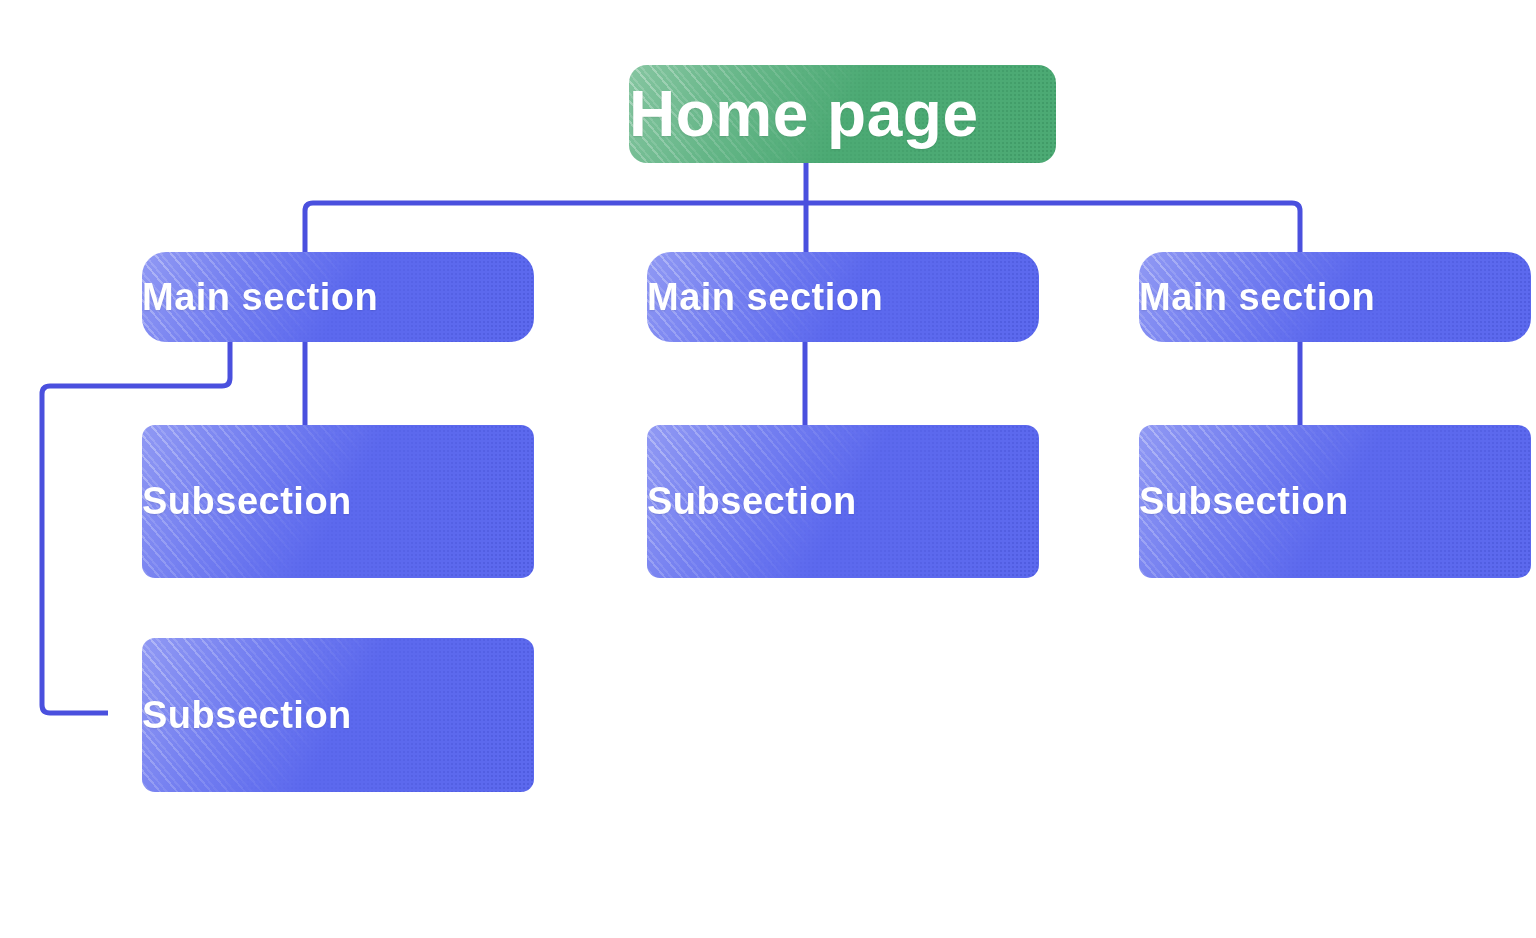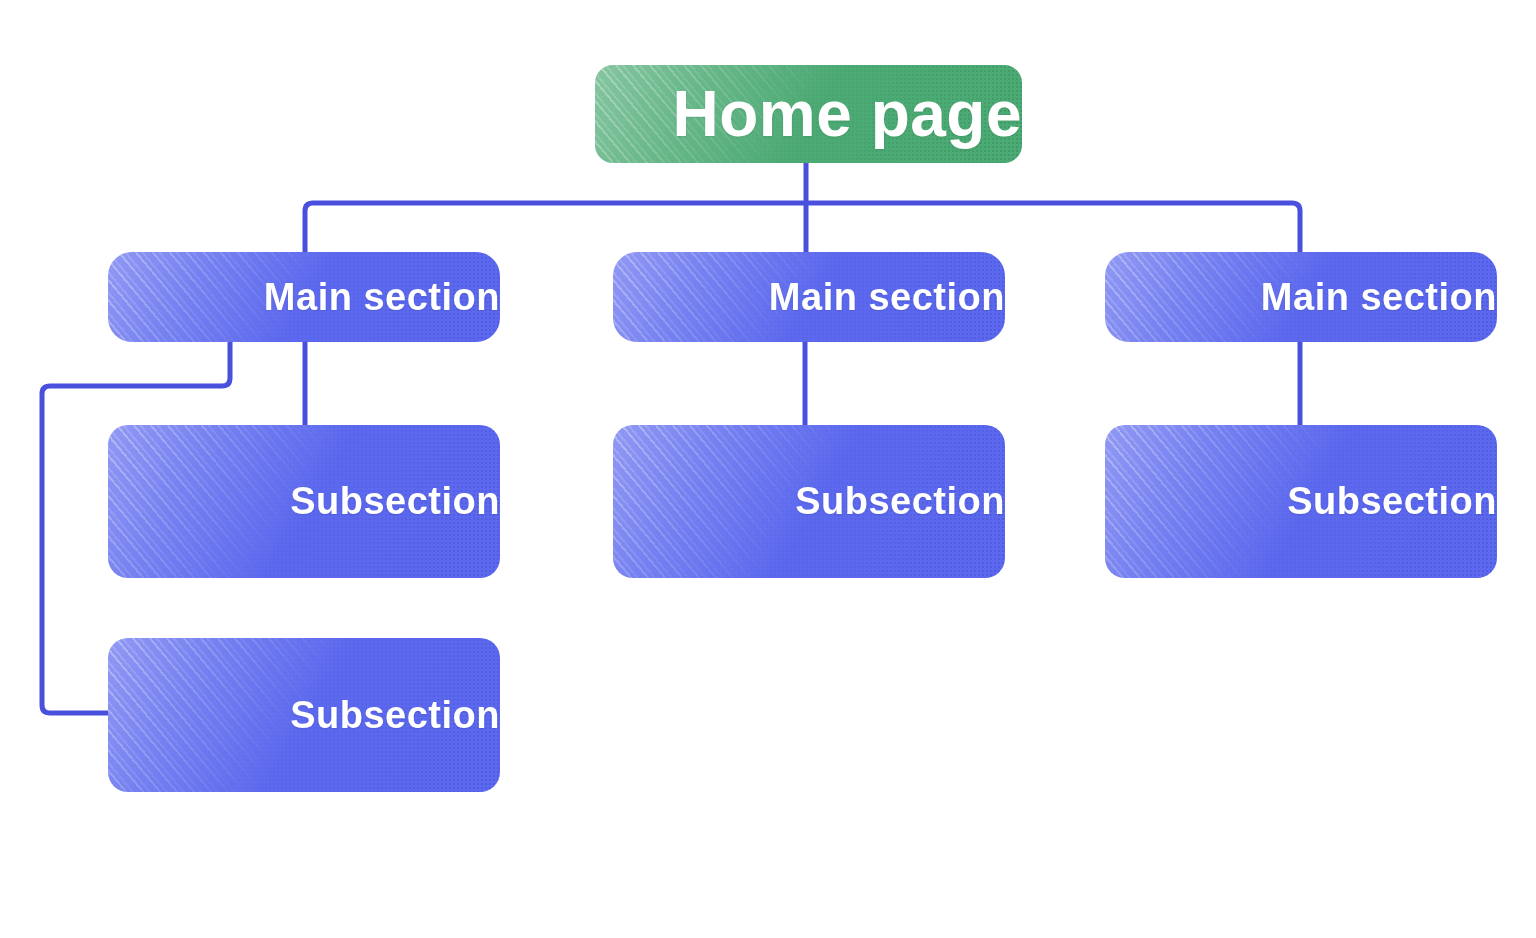--- a/index.html
+++ b/index.html
@@ -12,28 +12,29 @@
   *{margin:0;padding:0;box-sizing:border-box;}
   html,body{width:1536px;height:938px;background:var(--bg);overflow:hidden;}
   body{font-family:"Liberation Sans",sans-serif;}
 
   .canvas{position:relative;width:1536px;height:938px;background:var(--bg);}
 
   .connectors{position:absolute;left:0;top:0;width:1536px;height:938px;color:var(--connector);}
 
   .node{
     position:absolute;
-    display:flex;align-items:center;justify-content:flex-end;
+    display:flex;align-items:center;justify-content:flex-start;
     overflow:hidden;
     background-color:var(--fill);
     
     background-image:linear-gradient(120deg,
       rgba(255,255,255,0.32) 0%,
       rgba(255,255,255,0.14) 26%,
       rgba(255,255,255,0.0) 52%);
+    margin-left:34px;
   }
   
   .node::before{
     content:"";position:absolute;inset:0;z-index:1;pointer-events:none;
     background:repeating-linear-gradient(50deg,
       rgba(255,255,255,0.34) 0 2px,
       rgba(255,255,255,0.0) 2px 5px,
       rgba(255,255,255,0.18) 5px 7px,
       rgba(255,255,255,0.0) 7px 13px);
     -webkit-mask-image:linear-gradient(120deg,rgba(0,0,0,0.95) 0%,rgba(0,0,0,0.5) 24%,rgba(0,0,0,0) 50%);
@@ -62,21 +63,21 @@
     left:595px;top:65px;width:427px;height:98px;border-radius:18px;
   }
   .node--root .label{font-size:64px;}
 
   .node--main{--fill:var(--section-fill);width:392px;height:90px;top:252px;border-radius:24px;}
   .node--main .label{font-size:38px;}
   .node--main-1{left:108px;}
   .node--main-2{left:613px;}
   .node--main-3{left:1105px;}
 
-  .node--sub{--fill:var(--section-fill);width:392px;height:153px;border-radius:20px;}
+  .node--sub{--fill:var(--section-fill);width:392px;height:153px;border-radius:13px;}
   .node--sub .label{font-size:38px;}
   .node--sub-1a{left:108px;top:425px;}
   .node--sub-1b{left:108px;top:638px;height:154px;}
   .node--sub-2a{left:613px;top:425px;}
   .node--sub-3a{left:1105px;top:425px;}
 </style>
 </head>
 <body>
 
 <div class="canvas">

